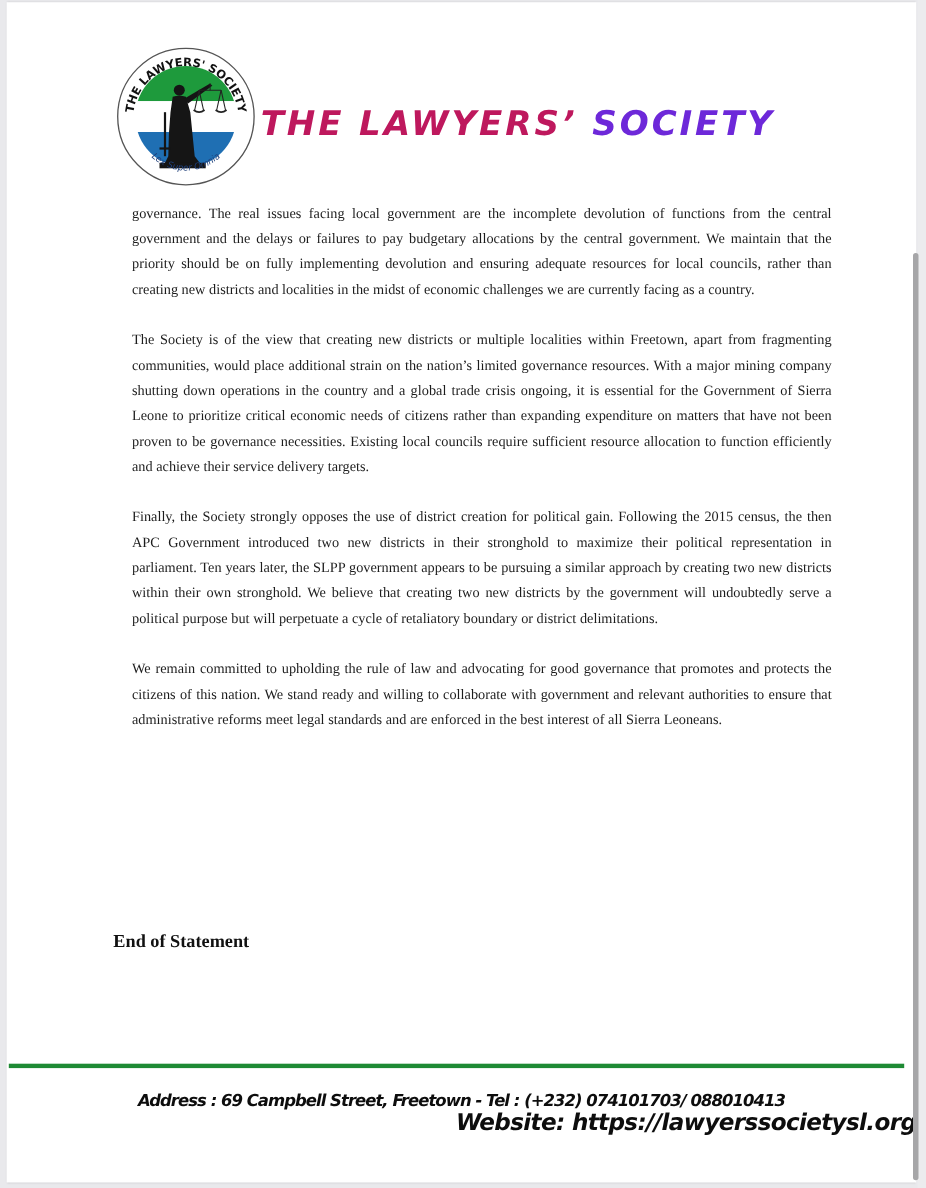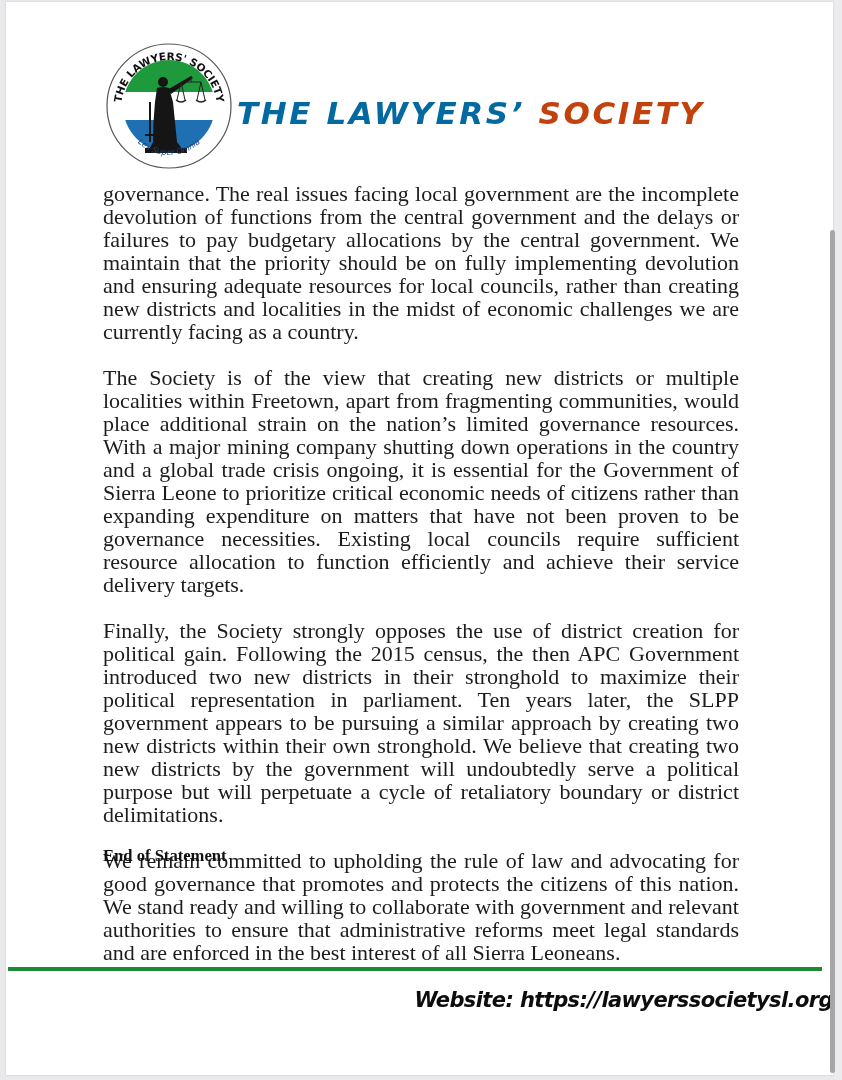--- a/index.html
+++ b/index.html
@@ -24,26 +24,26 @@
   
   .logo {
     position: absolute; left: 105px; top: 42px; width: 128px; height: 128px;
   }
   .brand-title {
     position: absolute; left: 237px; top: 93px;
     font-family: "DejaVu Sans", sans-serif; font-weight: bold; font-style: italic;
     font-size: 31px; letter-spacing: 2.6px; white-space: nowrap;
     line-height: 40px;
   }
-  .brand-title .b { color: #0369a1; }
-  .brand-title .g { color: #c2410c; }
+  .brand-title .b { color: #be185d; }
+  .brand-title .g { color: #6d28d9; }
   
   .body-text {
-    position: absolute; left: 103px; top: 182px; width: 636px;
-    font-size: 22px; line-height: 23px; color: #1c1c1c;
+    position: absolute; left: 120px; top: 182px; width: 636px;
+    font-size: 13px; line-height: 23px; color: #1c1c1c;
     text-align: justify;
   }
   .body-text p { margin: 0 0 23px 0; }
   .body-text p.last-line-left { text-align-last: left; }
   .end-statement {
     position: absolute; left: 103px; top: 846px; width: 636px;
     text-align: left; font-weight: bold; font-size: 16.6px; color: #111;
   }
   
   .footer-rule {
@@ -118,17 +118,18 @@
   <p class="last-line-left">governance. The real issues facing local government are the incomplete devolution of functions from the central government and the delays or failures to pay budgetary allocations by the central government. We maintain that the priority should be on fully implementing devolution and ensuring adequate resources for local councils, rather than creating new districts and localities in the midst of economic challenges we are currently facing as a country.</p>
   <p class="last-line-left">The Society is of the view that creating new districts or multiple localities within Freetown, apart from fragmenting communities, would place additional strain on the nation’s limited governance resources. With a major mining company shutting down operations in the country and a global trade crisis ongoing, it is essential for the Government of Sierra Leone to prioritize critical economic needs of citizens rather than expanding expenditure on matters that have not been proven to be governance necessities. Existing local councils require sufficient resource allocation to function efficiently and achieve their service delivery targets.</p>
   <p class="last-line-left">Finally, the Society strongly opposes the use of district creation for political gain. Following the 2015 census, the then APC Government introduced two new districts in their stronghold to maximize their political representation in parliament. Ten years later, the SLPP government appears to be pursuing a similar approach by creating two new districts within their own stronghold. We believe that creating two new districts by the government will undoubtedly serve a political purpose but will perpetuate a cycle of retaliatory boundary or district delimitations.</p>
   <p class="last-line-left">We remain committed to upholding the rule of law and advocating for good governance that promotes and protects the citizens of this nation. We stand ready and willing to collaborate with government and relevant authorities to ensure that administrative reforms meet legal standards and are enforced in the best interest of all Sierra Leoneans.</p>
 </div>
 
 <div class="end-statement">End of Statement</div>
 
 <div class="footer-rule"></div>
 <div class="footer">
+  <div class="addr">Address : 69 Campbell Street, Freetown - Tel : (+232) 074101703/ 088010413</div>
   <div class="web">Website: https://lawyerssocietysl.org</div>
 </div>
 
 <div class="scrollbar-track"></div>
 <div class="scrollbar-thumb"></div>
 
 </body></html>

